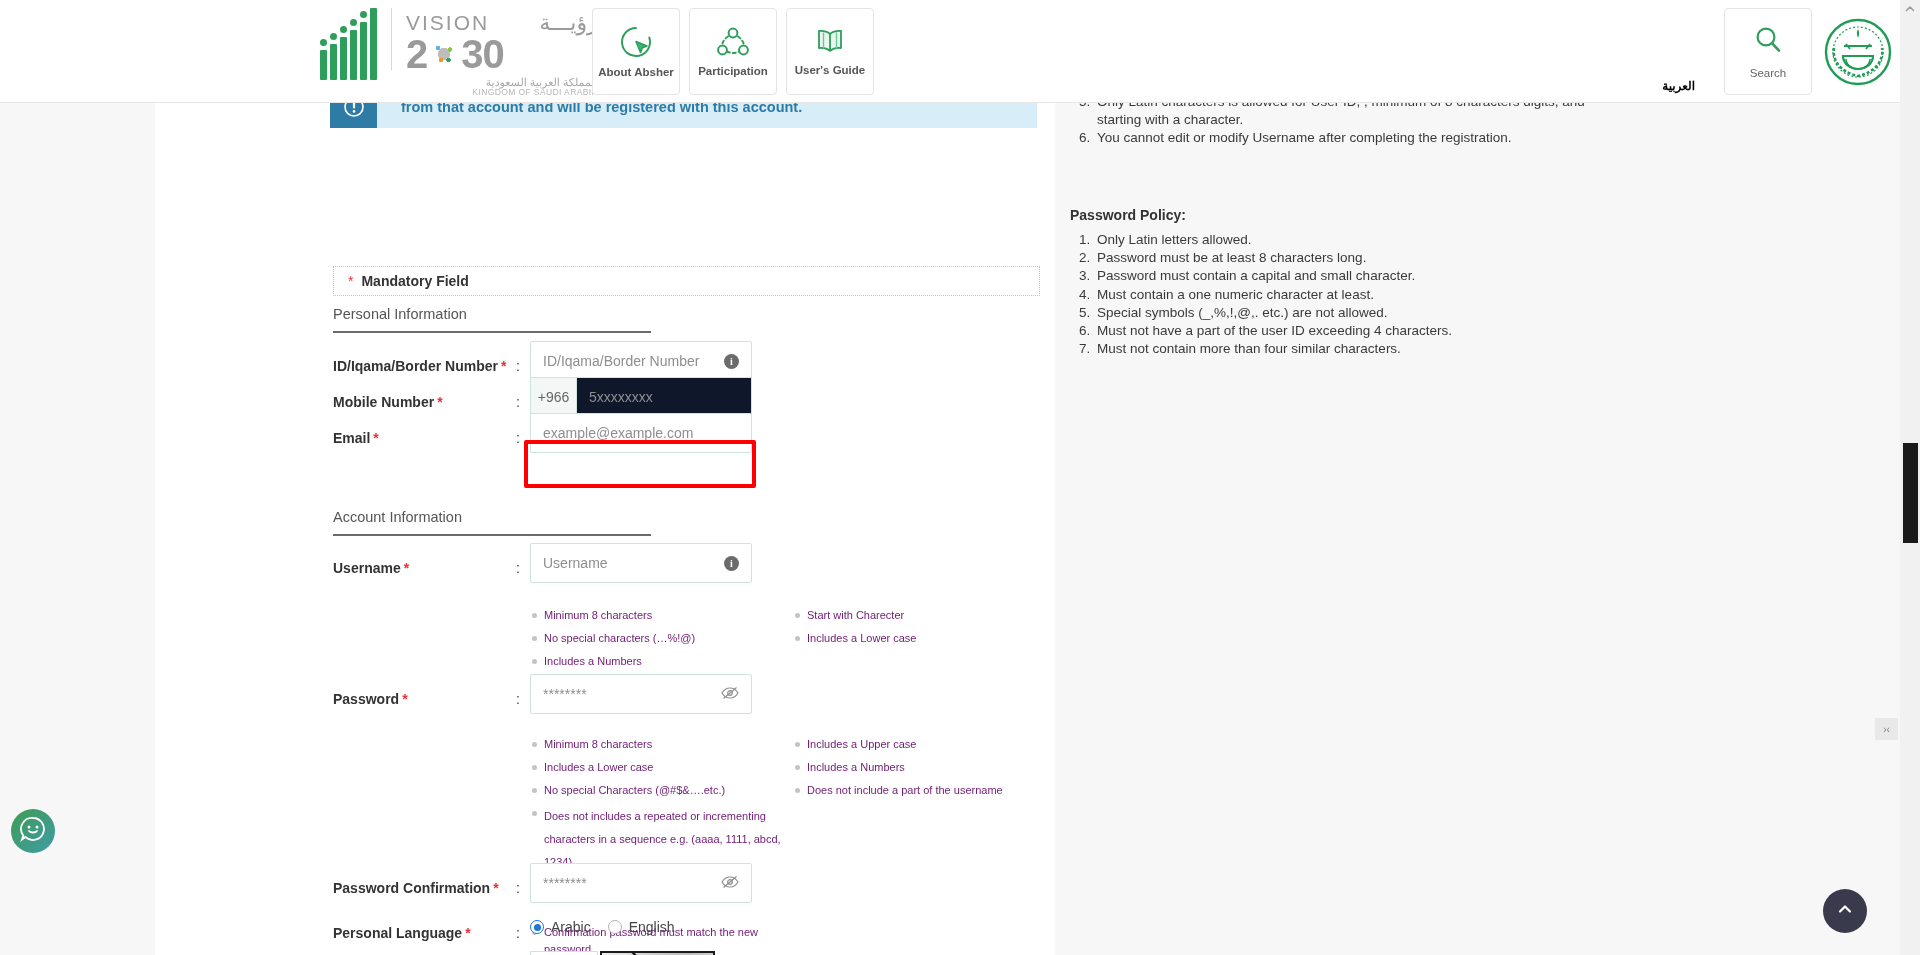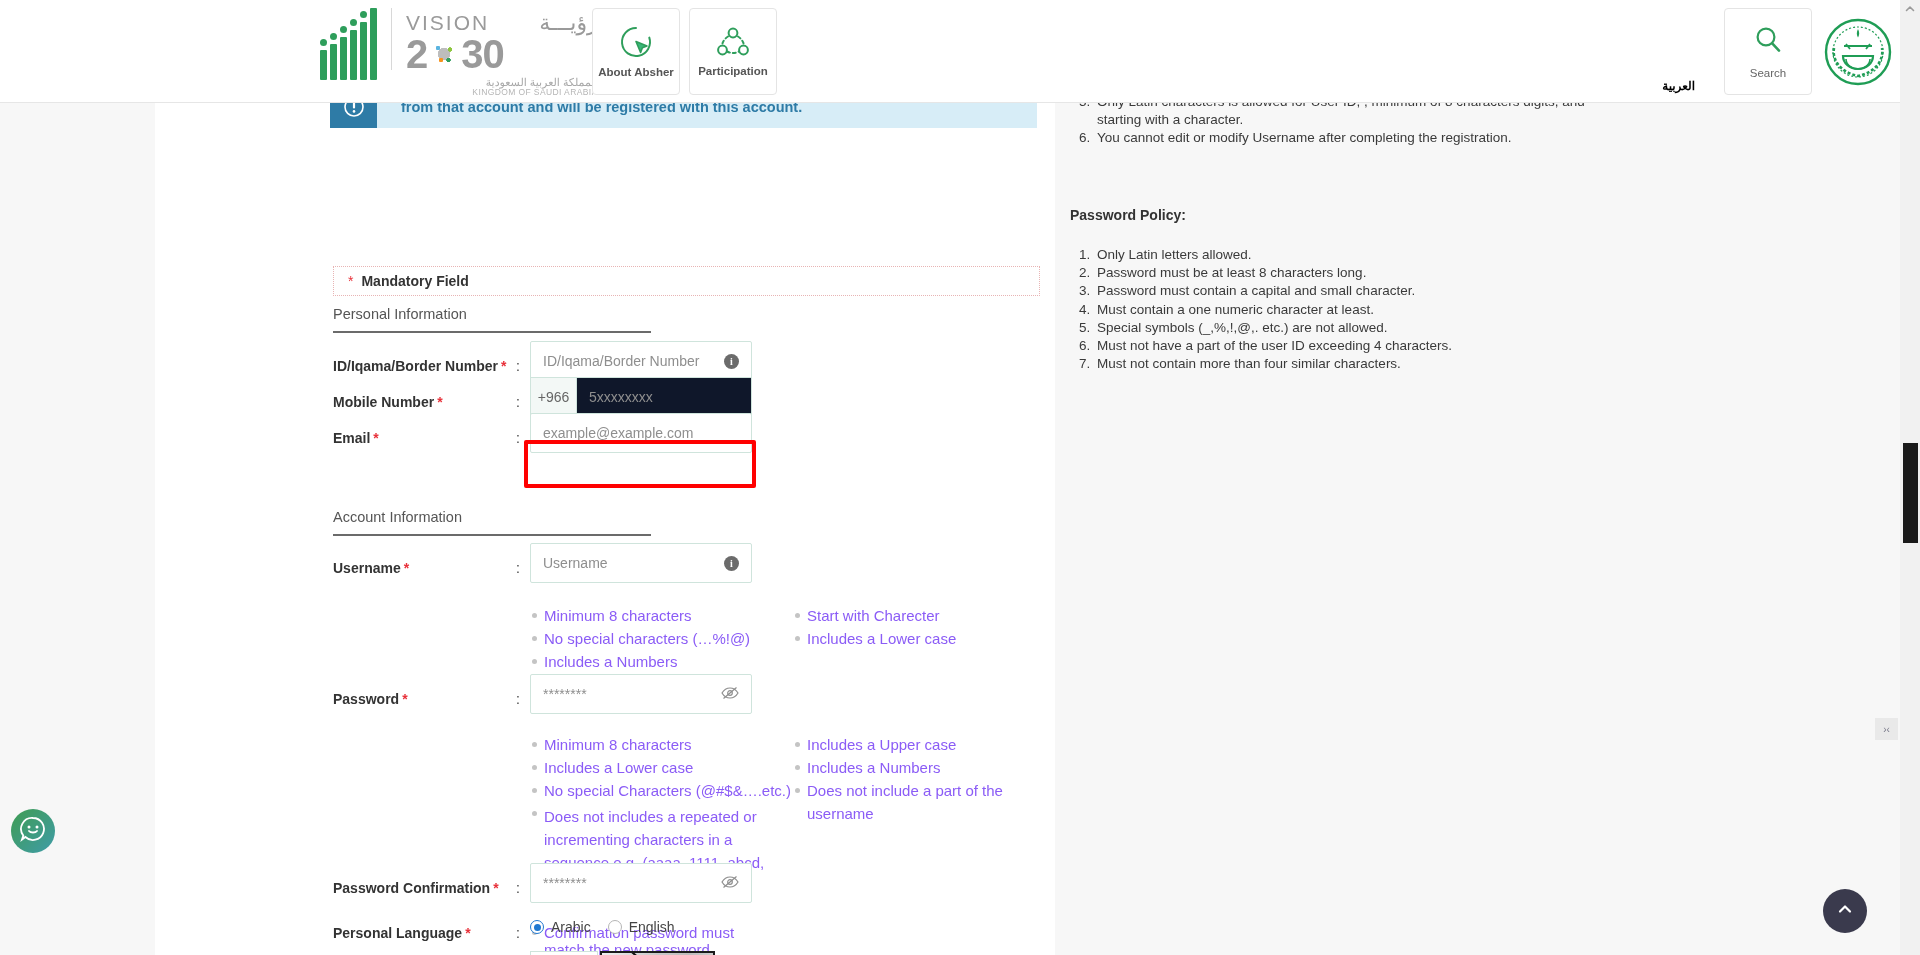--- a/index.html
+++ b/index.html
@@ -174,21 +174,21 @@
     width: 232px; height: 48px;
     border: 4px solid #ff0000; border-radius: 2px;
     pointer-events: none; z-index: 12;
   }
 
   
   .hints { position: absolute; display: flex; }
   .hints ul { list-style: none; margin: 0; padding: 0; }
   .hints li {
     position: relative; padding-left: 14px;
-    font-size: 15px; color: #8b5cf6; line-height: 23px;
+    font-size: 11px; color: #701a75; line-height: 23px;
   }
   .hints li::before {
     content: ""; position: absolute; left: 2px; top: 9px;
     width: 5px; height: 5px; border-radius: 50%; background: #c4c4c4;
   }
   .hints .col-a { width: 263px; }
   .hints .col-b { width: 250px; }
 
   
   .radio-grp { position: absolute; left: 197px; top: -6px; display: flex; align-items: center; gap: 9px; }
@@ -212,21 +212,21 @@
   .captcha-img {
     position: absolute; left: 267px; top: -16px;
     width: 115px; height: 40px; border: 2px solid #1b1b1b;
     background: linear-gradient(110deg,#f0f0f0,#c9c9c9 45%,#bdbdbd 70%,#d4d4d4);
     overflow: hidden;
   }
   .captcha-img .sl2 { position:absolute; left:2px; top:-6px; width:46px; height:2px; background:#111; transform: rotate(40deg); }
 
   
   .policy { position: absolute; left: 1070px; width: 520px; }
-  .policy .head { font-size: 14px; font-weight: bold; color: #333; margin-bottom: 23px; }
+  .policy .head { font-size: 14px; font-weight: bold; color: #333; margin-bottom: 8px; }
   .policy ol { margin: 0; padding-left: 24px; }
   .policy li { font-size: 13.5px; color: #3a3a3a; line-height: 18.2px; padding-left: 3px; }
   #policy-top { top: -10px; }
   #policy-pass { top: 104px; }
 
   
   #scrollbar-track {
     position: absolute; right: 0; top: 0; width: 20px; height: 955px;
     background: #f1f1f1; z-index: 40;
   }
@@ -320,20 +320,30 @@
           <circle cx="17" cy="7" r="4.4" stroke="#2e9e5b" stroke-width="2"></circle>
           <circle cx="6.5" cy="24" r="4.4" stroke="#2e9e5b" stroke-width="2"></circle>
           <circle cx="27.5" cy="24" r="4.4" stroke="#2e9e5b" stroke-width="2"></circle>
           <path d="M12 10.5 C8 13 6 17 6.2 19.5" stroke="#2e9e5b" stroke-width="2" stroke-dasharray="3 3" stroke-linecap="round"></path>
           <path d="M22 10.5 C26 13 28 17 27.8 19.5" stroke="#2e9e5b" stroke-width="2" stroke-dasharray="3 3" stroke-linecap="round"></path>
           <path d="M11 25.5 C15 27.5 19 27.5 23 25.5" stroke="#2e9e5b" stroke-width="2" stroke-dasharray="3 3" stroke-linecap="round"></path>
         </svg>
       </span>
       <span class="lbl">Participation</span>
     </div>
+    <div class="nav-card">
+      <span>
+        <svg width="32" height="30" viewBox="0 0 32 30" fill="none">
+          <path d="M16 7c-3-2.6-7-3.4-11-3v17c4-.5 8 .3 11 2.8 3-2.5 7-3.3 11-2.8V4c-4-.4-8 .4-11 3z" stroke="#2e9e5b" stroke-width="1.8" fill="#eaf7f0" stroke-linejoin="round"></path>
+          <path d="M16 7v16.8" stroke="#2e9e5b" stroke-width="1.8"></path>
+          <path d="M9.5 5.5v16M22.5 5.5v16" stroke="#6cc79a" stroke-width="1.4"></path>
+        </svg>
+      </span>
+      <span class="lbl">User's Guide</span>
+    </div>
   </div>
 
   <div class="arabic-link">العربية</div>
 
   <div class="search-card">
     <span>
       <svg width="30" height="30" viewBox="0 0 30 30" fill="none">
         <circle cx="13" cy="12" r="8.4" stroke="#2e9e5b" stroke-width="2.2"></circle>
         <path d="M19.2 18.4 26 25.6" stroke="#2e9e5b" stroke-width="2.6" stroke-linecap="round"></path>
       </svg>

